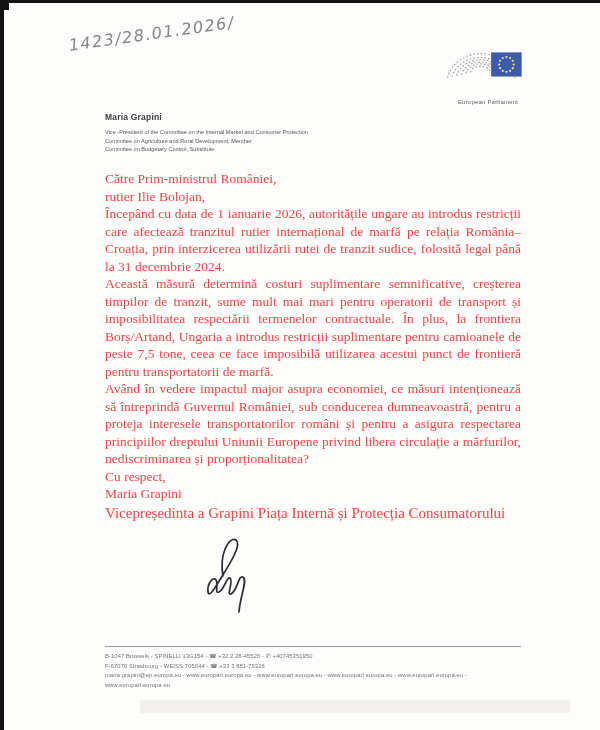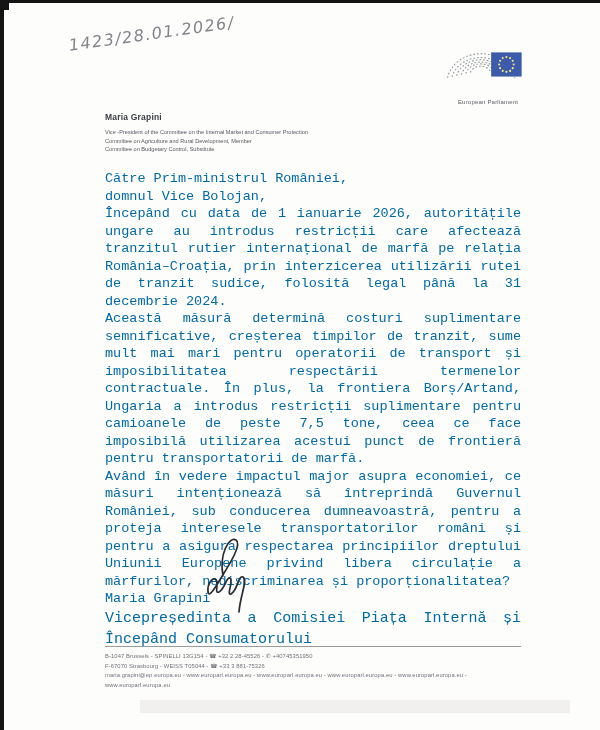--- a/index.html
+++ b/index.html
@@ -28,21 +28,21 @@
     font-size:6px; color:#5d6166; letter-spacing:0.2px; margin-top:1px;
   }
 
   .sender { position:absolute; left:105px; top:112px; width:320px;
     font-family:"Liberation Sans", sans-serif; }
   .sender-name { font-size:8.5px; font-weight:bold; color:#3a3d42; letter-spacing:0.2px; }
   .sender-titles { margin-top:6px; font-size:5.6px; color:#55585d; line-height:1.55; }
 
   .letter {
     position:absolute; left:105px; top:170px; width:416px;
-    font-size:13.5px; color:#0369a1; line-height:17.5px;font-family:Liberation Mono, monospace;
+    font-size:13.5px; color:#ef4444; line-height:17.5px;
   }
   .letter p { margin:0; }
   .salutation { text-align:left; }
   .para { margin-top:13px; text-align:justify; }
   .closing { margin-top:15px; }
   .signoff { margin-top:16px; }
   .signer-name { margin-top:18px; }
   .signer-title { margin-top:1px; font-size:15px; line-height:21px; text-align:justify; }
 
   .signature { position:absolute; left:193px; top:534px; width:78px; height:80px; }
@@ -97,28 +97,29 @@
     <div class="sender-name">Maria Grapini</div>
     <div class="sender-titles">
       <div>Vice -President of the Committee on the Internal Market and Consumer Protection</div>
       <div>Committee on Agriculture and Rural Development, Member</div>
       <div>Committee on Budgetary Control, Substitute</div>
     </div>
   </div>
 
   <div class="letter">
     <p class="salutation">Către Prim-ministrul României,</p>
-    <p class="salutation">domnul Vice Bolojan,</p>
+    <p class="salutation">rutier Ilie Bolojan,</p>
 
     <p class="para">Începând cu data de 1 ianuarie 2026, autoritățile ungare au introdus restricții care afectează tranzitul rutier internațional de marfă pe relația România–Croația, prin interzicerea utilizării rutei de tranzit sudice, folosită legal până la 31 decembrie 2024.</p>
     <p class="para">Această măsură determină costuri suplimentare semnificative, creșterea timpilor de tranzit, sume mult mai mari pentru operatorii de transport și imposibilitatea respectării termenelor contractuale. În plus, la frontiera Borș/Artand, Ungaria a introdus restricții suplimentare pentru camioanele de peste 7,5 tone, ceea ce face imposibilă utilizarea acestui punct de frontieră pentru transportatorii de marfă.</p>
     <p class="para">Având în vedere impactul major asupra economiei, ce măsuri intenționează să întreprindă Guvernul României, sub conducerea dumneavoastră, pentru a proteja interesele transportatorilor români și pentru a asigura respectarea principiilor dreptului Uniunii Europene privind libera circulație a mărfurilor, nediscriminarea și proporționalitatea?</p>
 
+    <p class="signoff">Cu respect,</p>
     <p class="signer-name">Maria Grapini</p>
-    <p class="signer-title">Vicepreședinta a Comisiei Piața Internă și Începând Consumatorului</p>
+    <p class="signer-title">Vicepreședinta a Grapini Piața Internă și Protecția Consumatorului</p>
   </div>
 
   <svg class="signature" viewBox="0 0 78 80">
     <path fill="none" stroke="#2b2b33" stroke-width="1.7" stroke-linecap="round" stroke-linejoin="round" d="M 30 42 C 26 20, 36 2, 43 6 C 49 10, 38 28, 28 44 C 22 54, 16 64, 15 58 C 14 50, 20 42, 23 46 C 26 50, 21 60, 26 58 C 32 55, 33 43, 37 44 C 41 46, 33 62, 38 60 C 45 56, 45 41, 50 43 C 55 46, 47 62, 46 78"></path>
   </svg>
 
   <div class="footer">
     <hr class="footer-rule">
     <div class="footer-line">B-1047 Brussels - SPINELLI 13G154 - ☎ +32 2 28-45526 - ✆ +40745351950</div>
     <div class="footer-line">F-67070 Strasbourg - WEISS T05044 - ☎ +33 3 881-75326</div>

